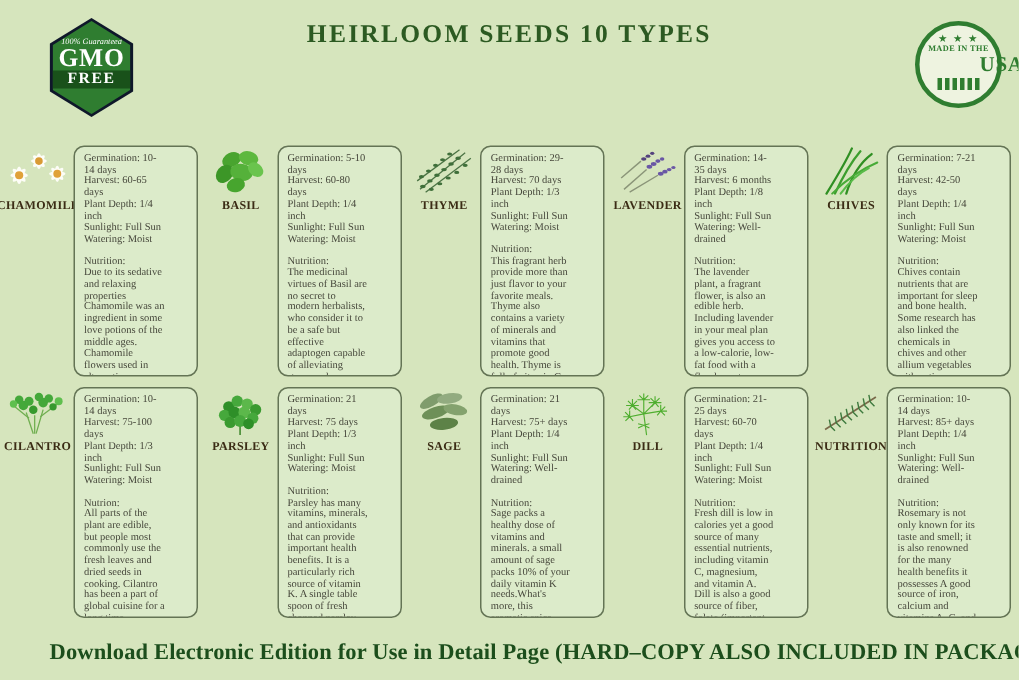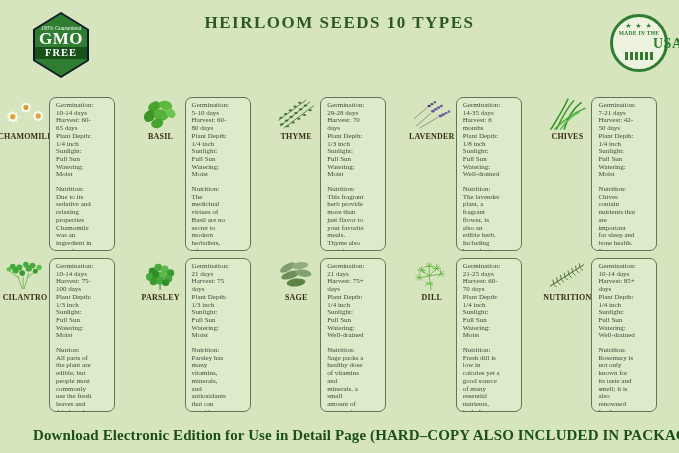--- a/index.html
+++ b/index.html
@@ -30,21 +30,21 @@
   .usa-word{font-size:14px;font-weight:bold;line-height:13px;letter-spacing:0.5px;padding-left:40px;}
   .stripes{display:flex;justify-content:center;gap:2px;margin-top:2px;}
   .stripes span{width:3px;height:8px;background:#2f7d30;display:inline-block;}
   
   .grid{position:absolute;left:1px;top:96px;display:grid;grid-template-columns:repeat(5,135.6px);grid-auto-rows:161px;}
   .card{position:relative;}
   .art{position:absolute;left:1px;top:2px;width:46px;height:32px;}
   .art svg{width:100%;height:100%;display:block;}
   .hname{position:absolute;left:-3px;top:36px;width:54px;text-align:center;
     font-weight:bold;font-size:8px;letter-spacing:0.2px;color:#3b2c15;}
-  .box{position:absolute;left:48px;top:1px;width:66px;height:154px;box-sizing:border-box;
+  .box{position:absolute;left:48px;top:1px;width:83px;height:154px;box-sizing:border-box;
     border:1px solid #647455;border-radius:7px;background:#dcebca;
     padding:4px 21px 2px 6px;color:#46473b;font-size:7px;line-height:7.7px;overflow:hidden;}
   .nlabel{margin-top:7px;}
   .ntext{white-space:pre-line;}
   
   .footer{position:absolute;left:7px;top:427px;width:668px;color:#1c4e1c;
     font-weight:bold;font-size:15px;letter-spacing:0.1px;white-space:nowrap;margin-left:26px;}
 </style>
 </head>
 <body>

